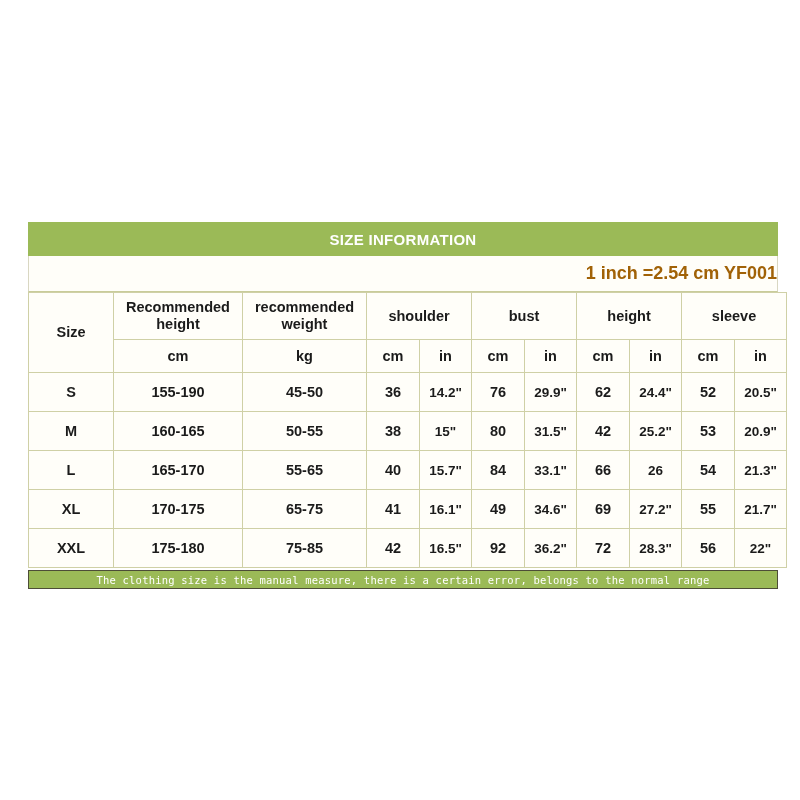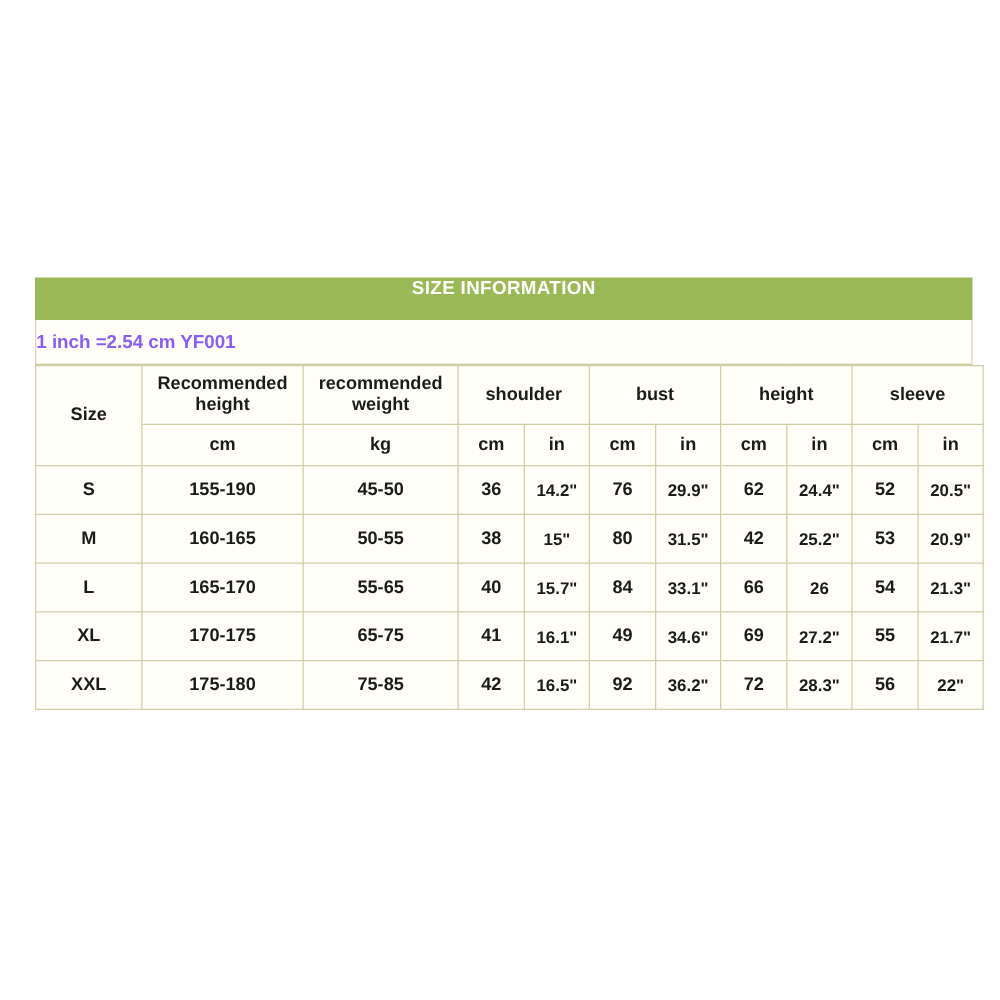--- a/index.html
+++ b/index.html
@@ -24,37 +24,37 @@
 
   
   .title-bar {
     height: 34px;
     background: #9bba57;
     color: #ffffff;
     font-size: 15px;
     font-weight: bold;
     letter-spacing: .3px;
     display: flex;
-    align-items: flex-start;
+    align-items: center;
     justify-content: center;
   }
 
   
   .note-row {
     height: 35px;
     background: #fffef9;
     border-left: 1px solid #d9d7c2;
     border-right: 1px solid #d9d7c2;
     border-bottom: 1px solid #c9cc9a;
-    color: #8b5cf6;
-    font-size: 15px;
+    color: #a16207;
+    font-size: 18px;
     font-weight: bold;
     display: flex;
     align-items: center;
-    justify-content: flex-start;
+    justify-content: flex-end;
   }
 
   
   table.sizes {
     border-collapse: collapse;
     table-layout: fixed;
     width: 750px;
     background: #fffef9;
   }
   table.sizes td, table.sizes th {
@@ -213,14 +213,17 @@
         <td>92</td>
         <td class="inch">36.2"</td>
         <td>72</td>
         <td class="inch">28.3"</td>
         <td>56</td>
         <td class="inch">22"</td>
       </tr>
     </tbody>
   </table>
 
+  <div class="footer-bar">
+    <span>The clothing size is the manual measure, there is a certain error, belongs to the normal range</span>
+  </div>
 
 </div>
 
 </body></html>

